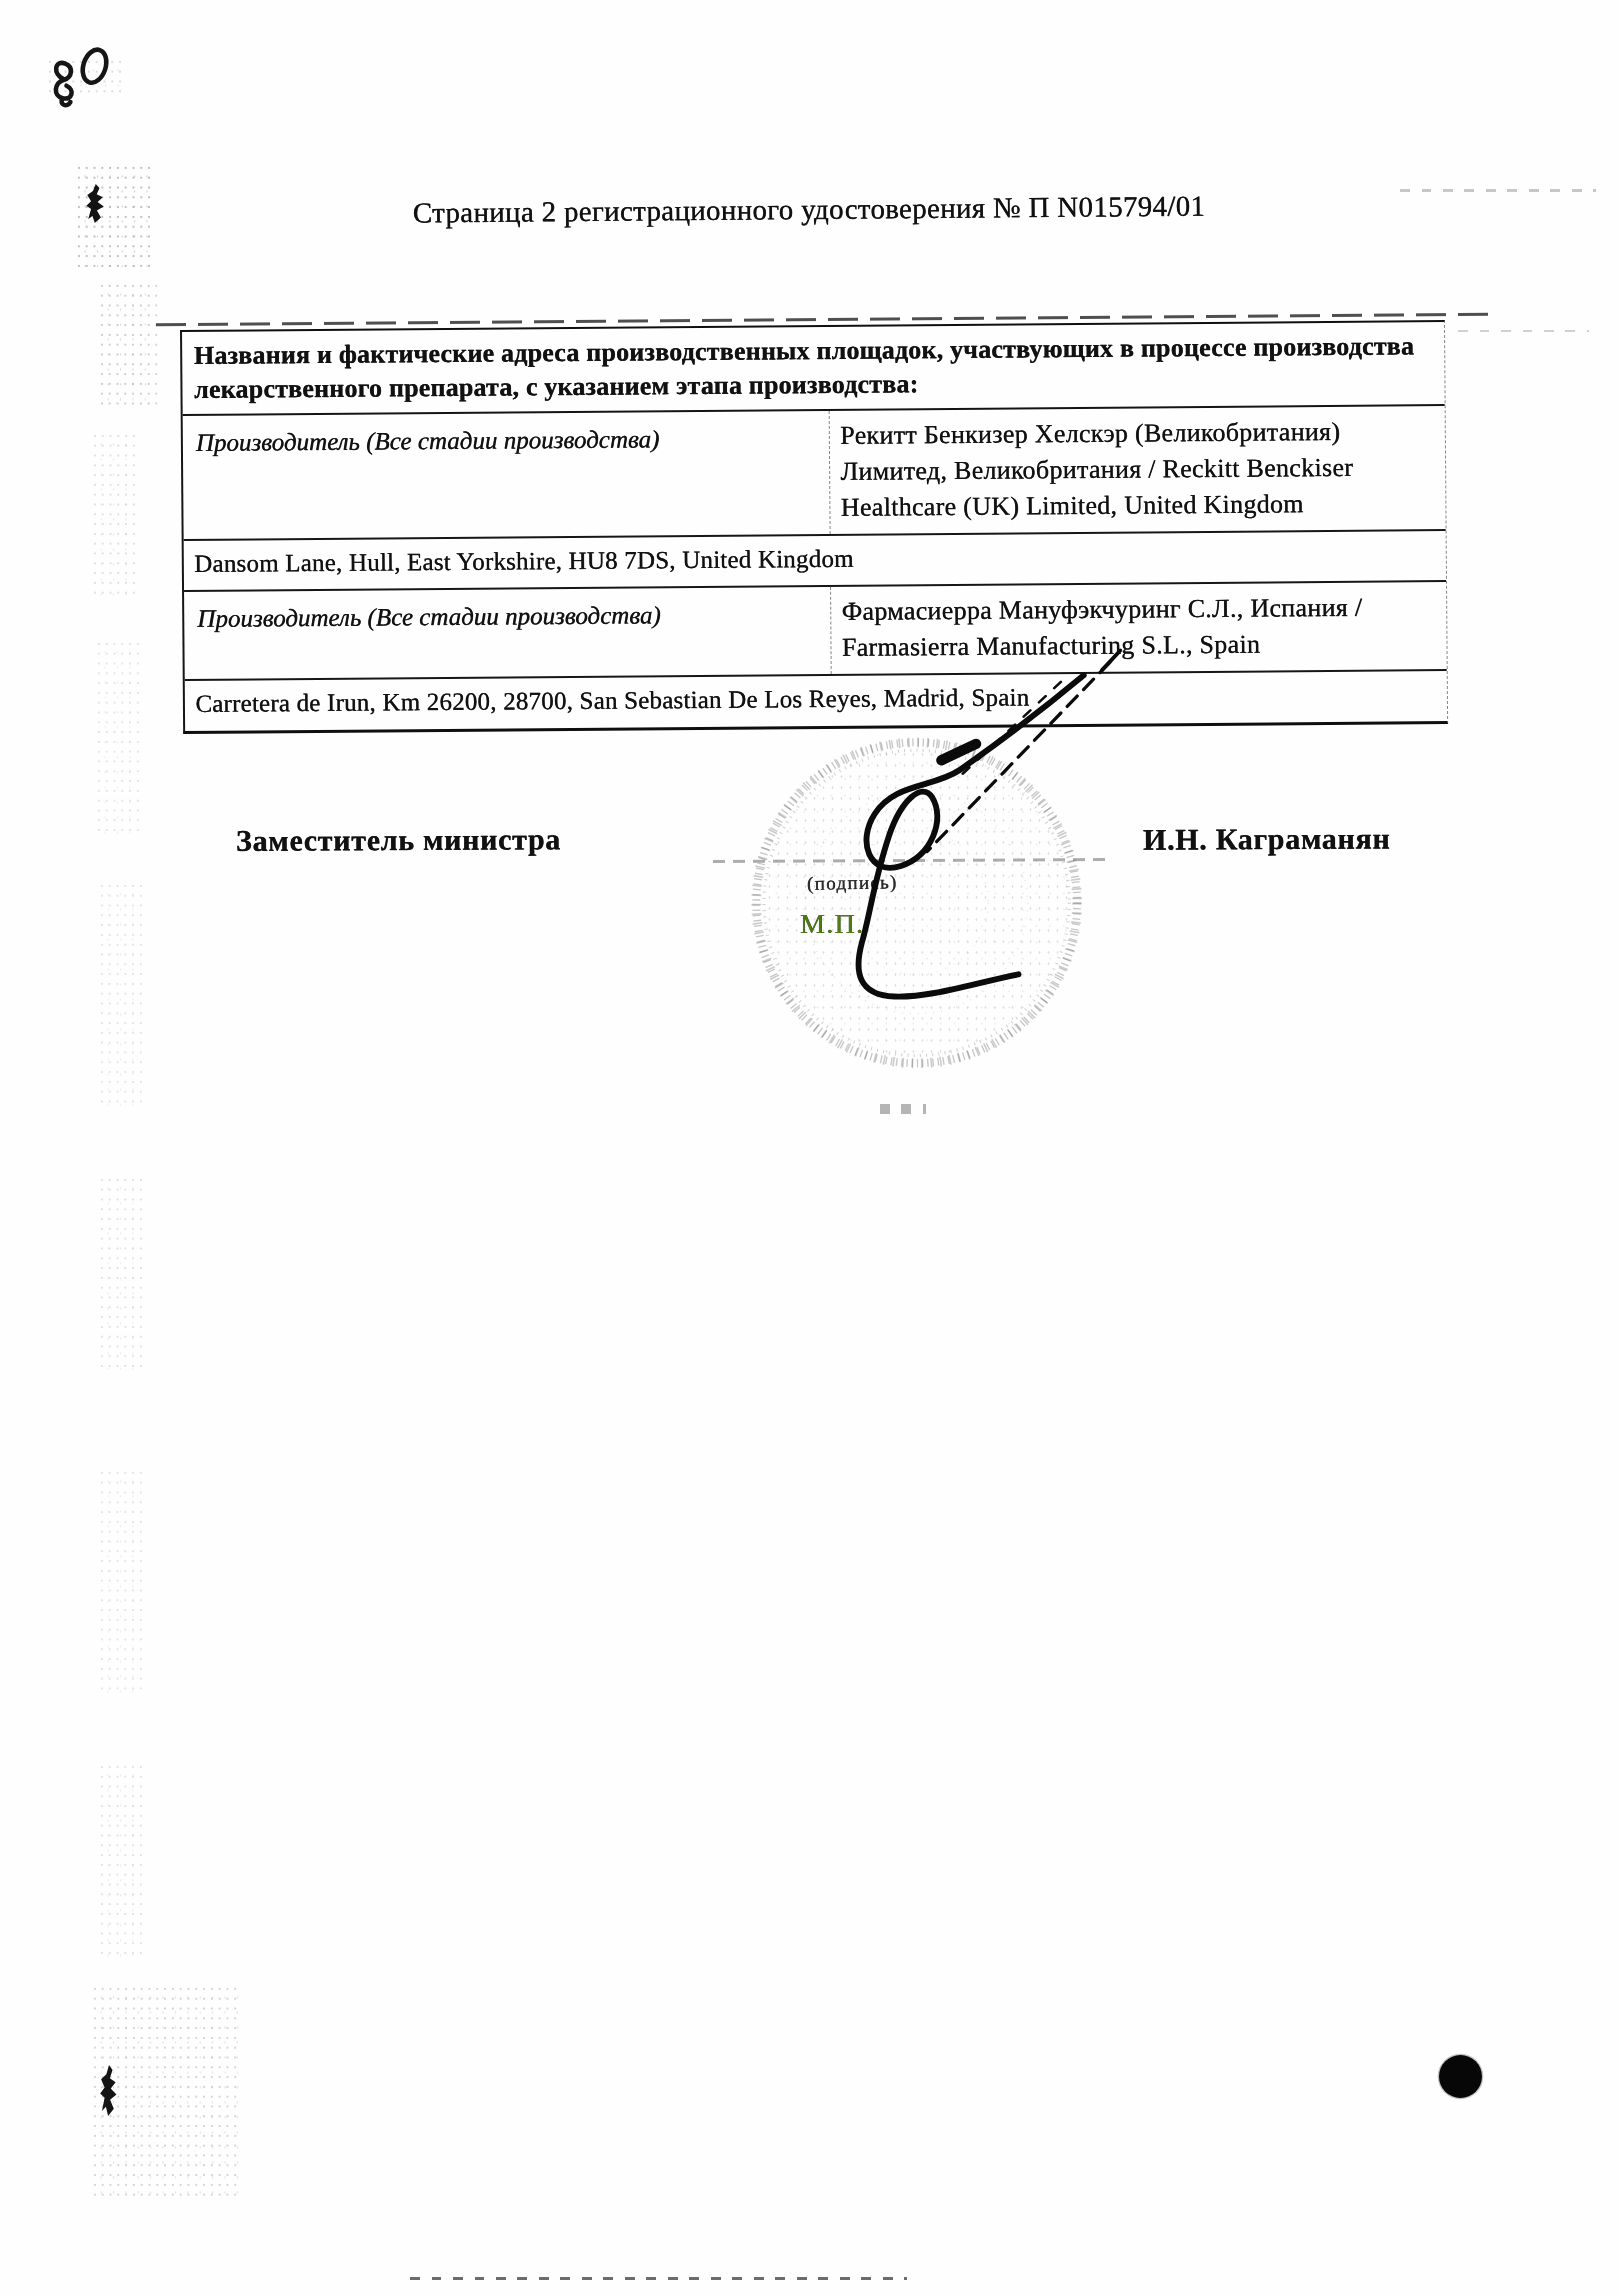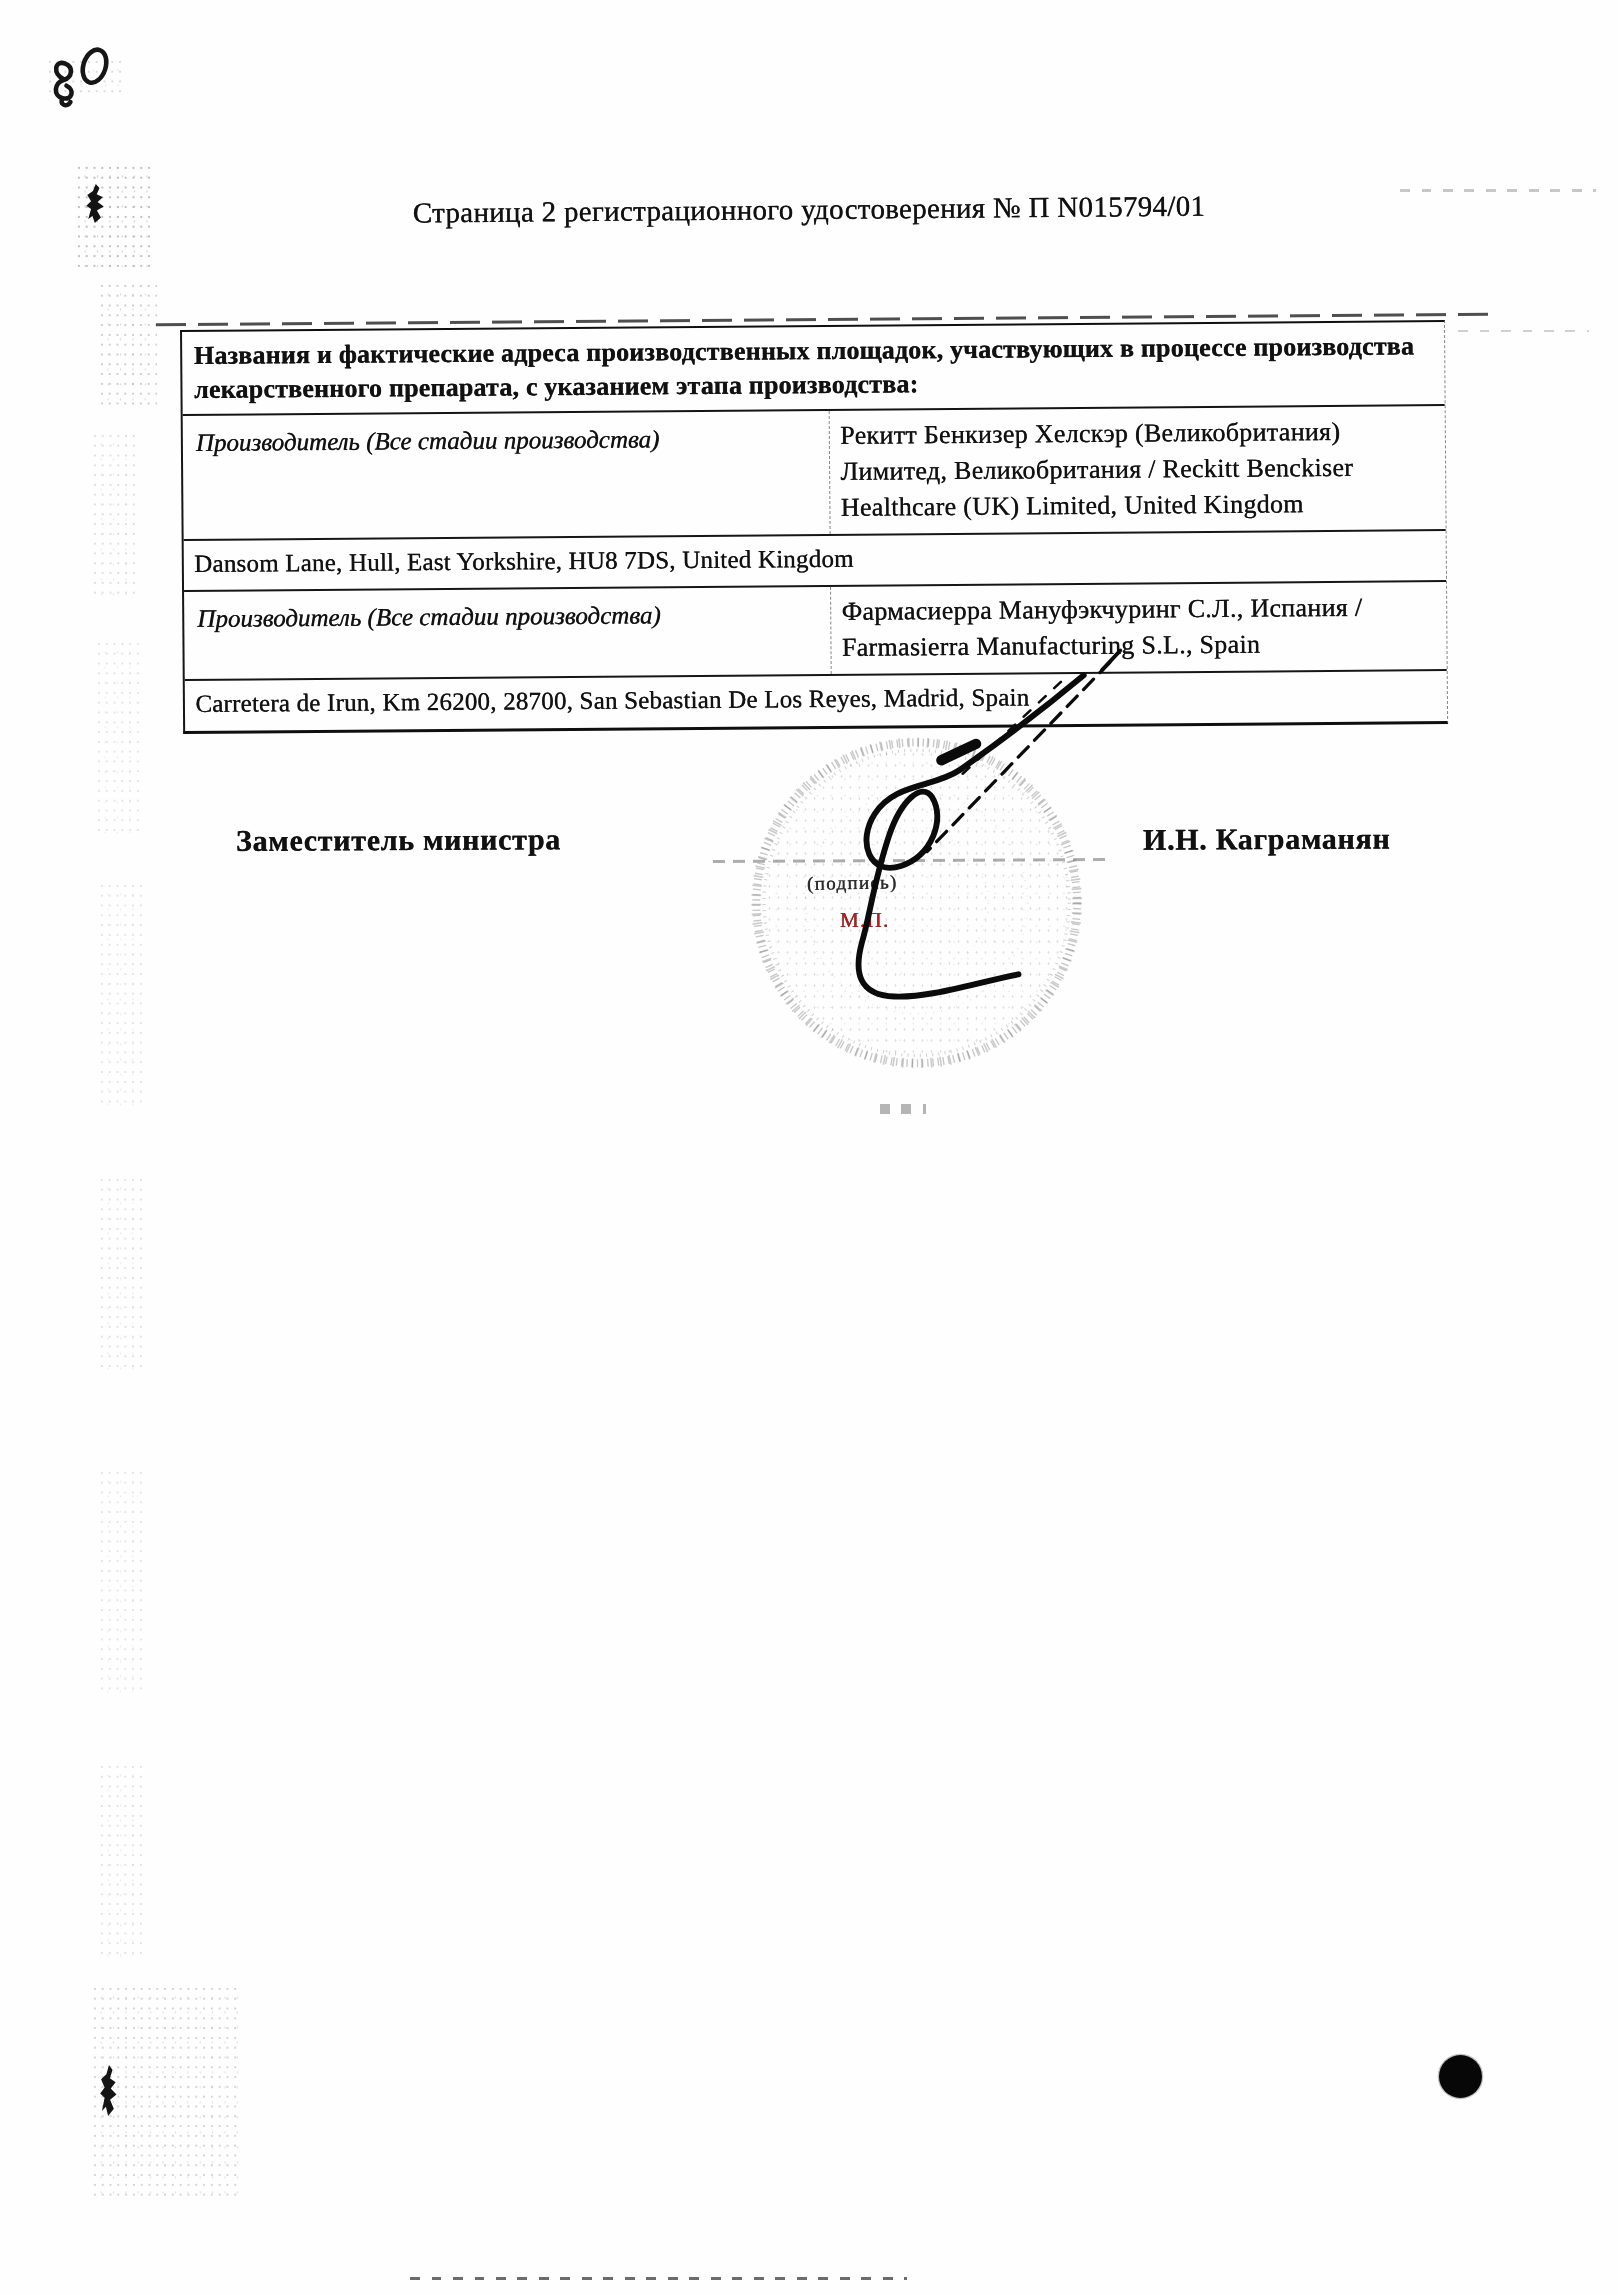--- a/index.html
+++ b/index.html
@@ -73,22 +73,22 @@
   #sig-line{
     position:absolute;left:713px;top:859px;width:392px;height:2.6px;z-index:1;opacity:.45;
     background:repeating-linear-gradient(90deg,#4a4a4a 0 11.7px,transparent 11.7px 20px);
     transform:rotate(-0.3deg);
   }
   #stamp-caption{
     position:absolute;left:807px;top:872px;font-size:19px;letter-spacing:1.3px;
     color:#2d2d2d;z-index:4;transform:rotate(-1deg);
   }
   #stamp-seal-label{
-    position:absolute;left:840px;top:908px;font-size:21px;letter-spacing:1.3px;
-    color:#b91c1c;z-index:4;
+    position:absolute;left:800px;top:908px;font-size:28px;letter-spacing:1.3px;
+    color:#4d7c0f;z-index:4;
   }
   #signature-svg{position:absolute;left:679px;top:636px;z-index:5;}
 
   
   #handwritten-note{position:absolute;left:43px;top:44px;z-index:6;}
   .noise{
     position:absolute;
     background-image:radial-gradient(rgba(0,0,0,.55) 0.8px,transparent 1.2px),
                      radial-gradient(rgba(0,0,0,.4) 0.7px,transparent 1px);
     background-size:7.8px 9.8px,12.4px 15px;background-position:0 0,3.9px 5.9px;

